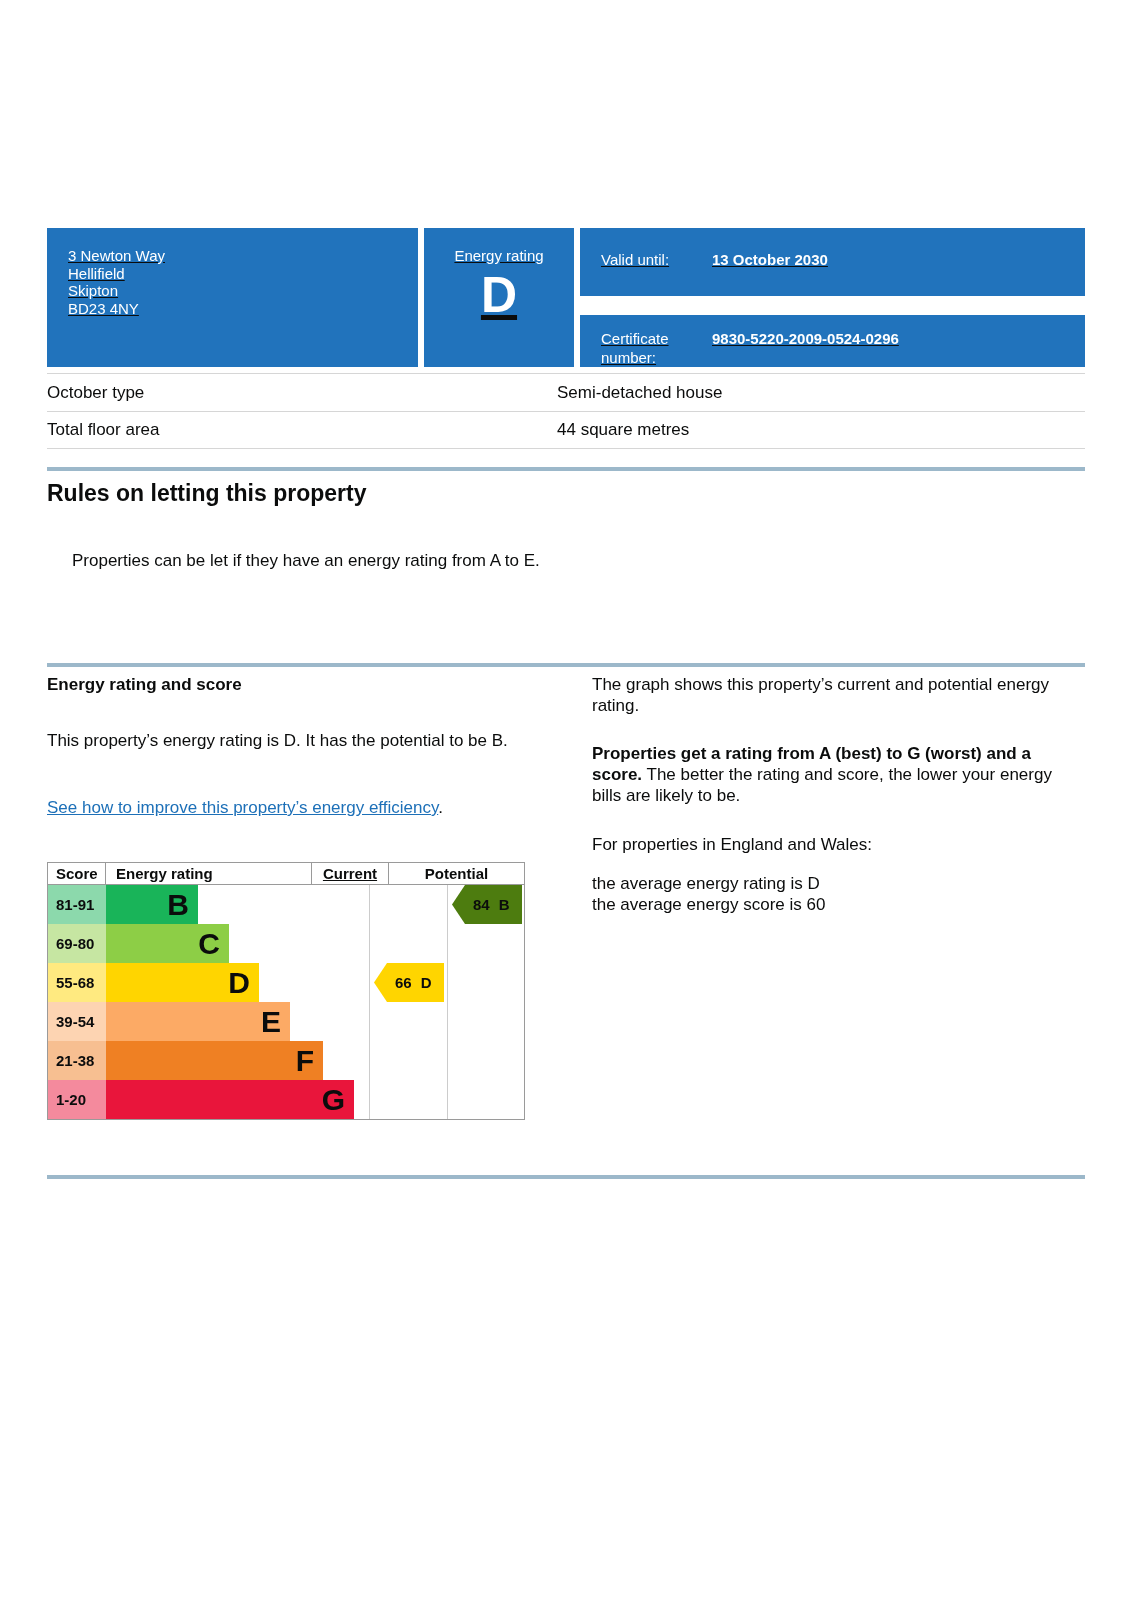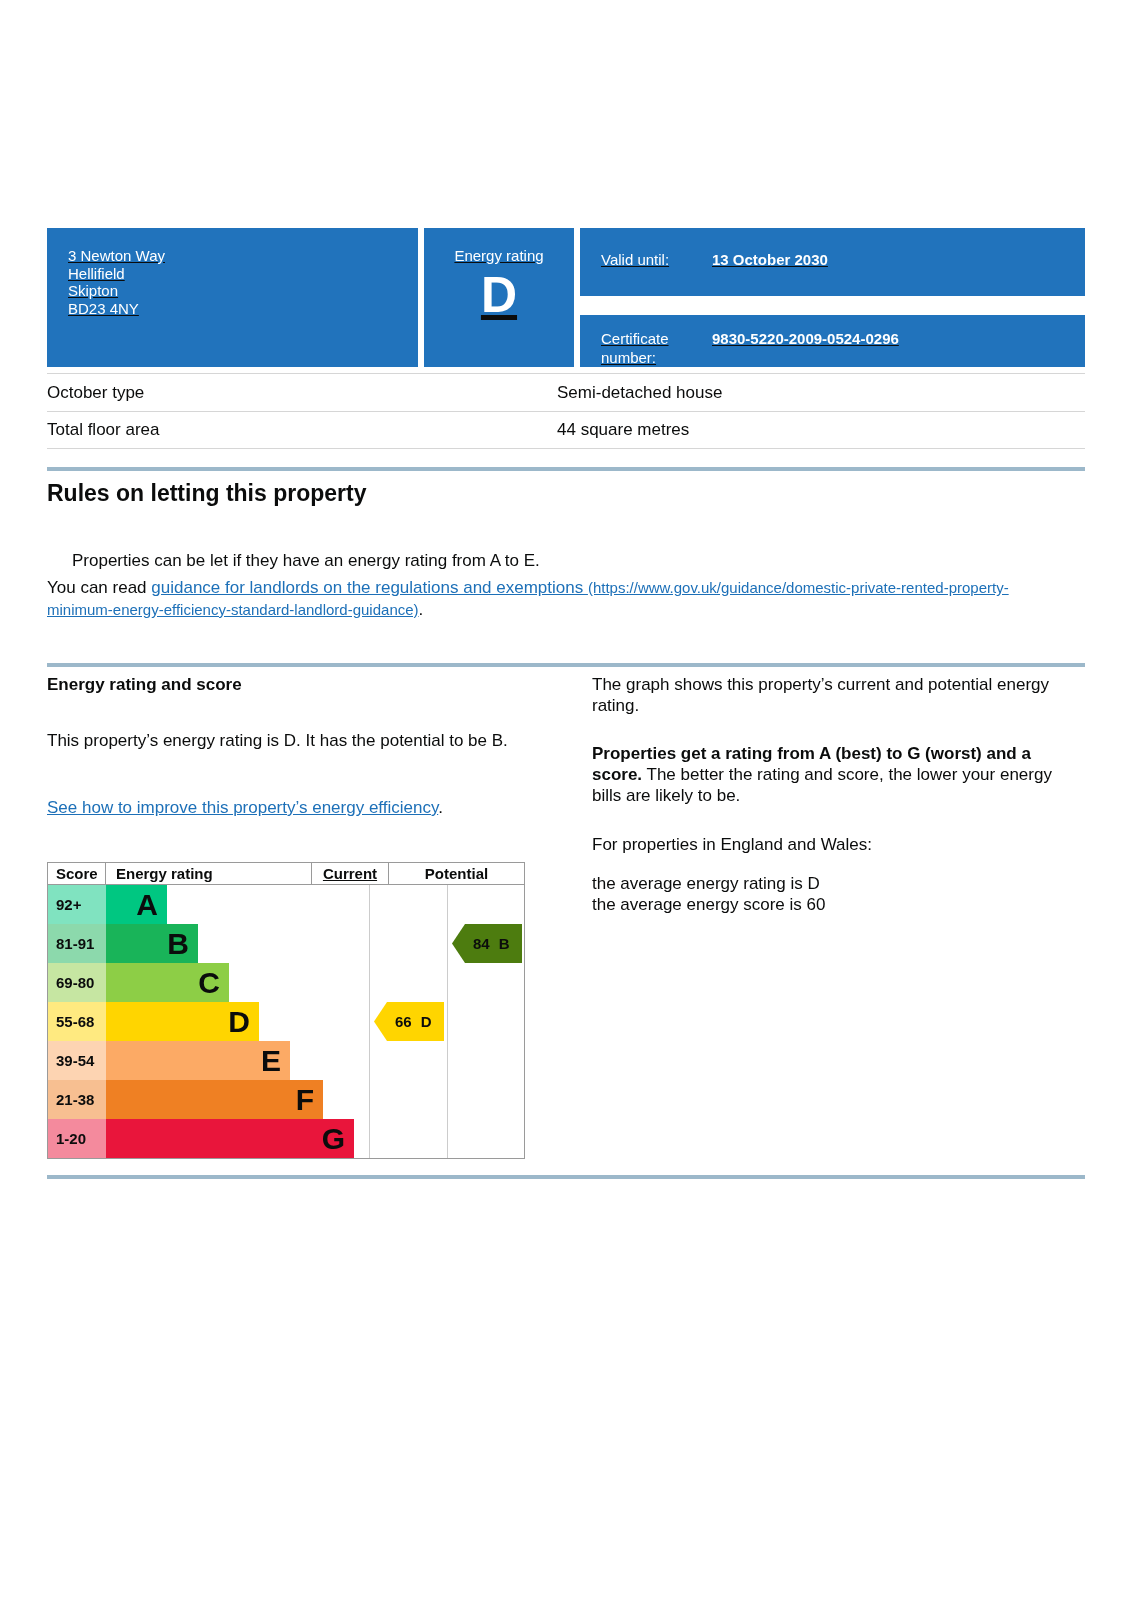--- a/index.html
+++ b/index.html
@@ -139,21 +139,20 @@
     <div class="prop-row">
       <span class="prop-label">Total floor area</span>
       <span class="prop-value">44 square metres</span>
     </div>
   </div>
 
   <div class="divider divider-1"></div>
 
   <h2 class="rules-heading">Rules on letting this property</h2>
   <p class="rules-p1">Properties can be let if they have an energy rating from A to E.</p>
-  <p class="rules-p2"><span>You can read </span><a class="gov-link"><span>guidance for landlords on the regulations and exemptions </span><span class="link-url">(https://www.gov.uk/guidance/domestic-private-rented-property-minimum-energy-efficiency-standard-landlord-guidance)</span></a><span>.</span></p>
 
   <div class="divider divider-2"></div>
 
   <h2 class="ers-heading">Energy rating and score</h2>
   <p class="ers-left-p">This property’s energy rating is D. It has the potential to be B.</p>
   <p class="ers-left-link"><a class="gov-link">See how to improve this property’s energy efficiency</a><span>.</span></p>
 
   <div class="ers-right">
     <p>The graph shows this property’s current and potential energy rating.</p>
     <p class="p2"><strong>Properties get a rating from A (best) to G (worst) and a score.</strong><span> The better the rating and score, the lower your energy bills are likely to be.</span></p>
@@ -165,28 +164,20 @@
   </div>
 
   <div class="epc-chart">
     <div class="epc-header">
       <div class="h-score">Score</div>
       <div class="h-energy">Energy rating</div>
       <div class="h-cur">Current</div>
       <div class="h-pot">Potential</div>
     </div>
 
-    <div class="band-row">
-      <div class="score-cell" style="background: rgb(128, 227, 192);">92+</div>
-      <div class="bar-area">
-          <div class="epc-bar" style="background: rgb(0, 199, 129); width: 61px;">A</div>
-        </div>
-      <div class="cur-cell"></div>
-      <div class="pot-cell"></div>
-    </div>
 
     <div class="band-row">
       <div class="score-cell" style="background: rgb(140, 217, 172);">81-91</div>
       <div class="bar-area">
           <div class="epc-bar" style="background: rgb(25, 180, 89); width: 92px;">B</div>
         </div>
       <div class="cur-cell"></div>
       <div class="pot-cell">
         <div class="epc-arrow" style="background: #4d7c0f;">
             <span>84</span>

